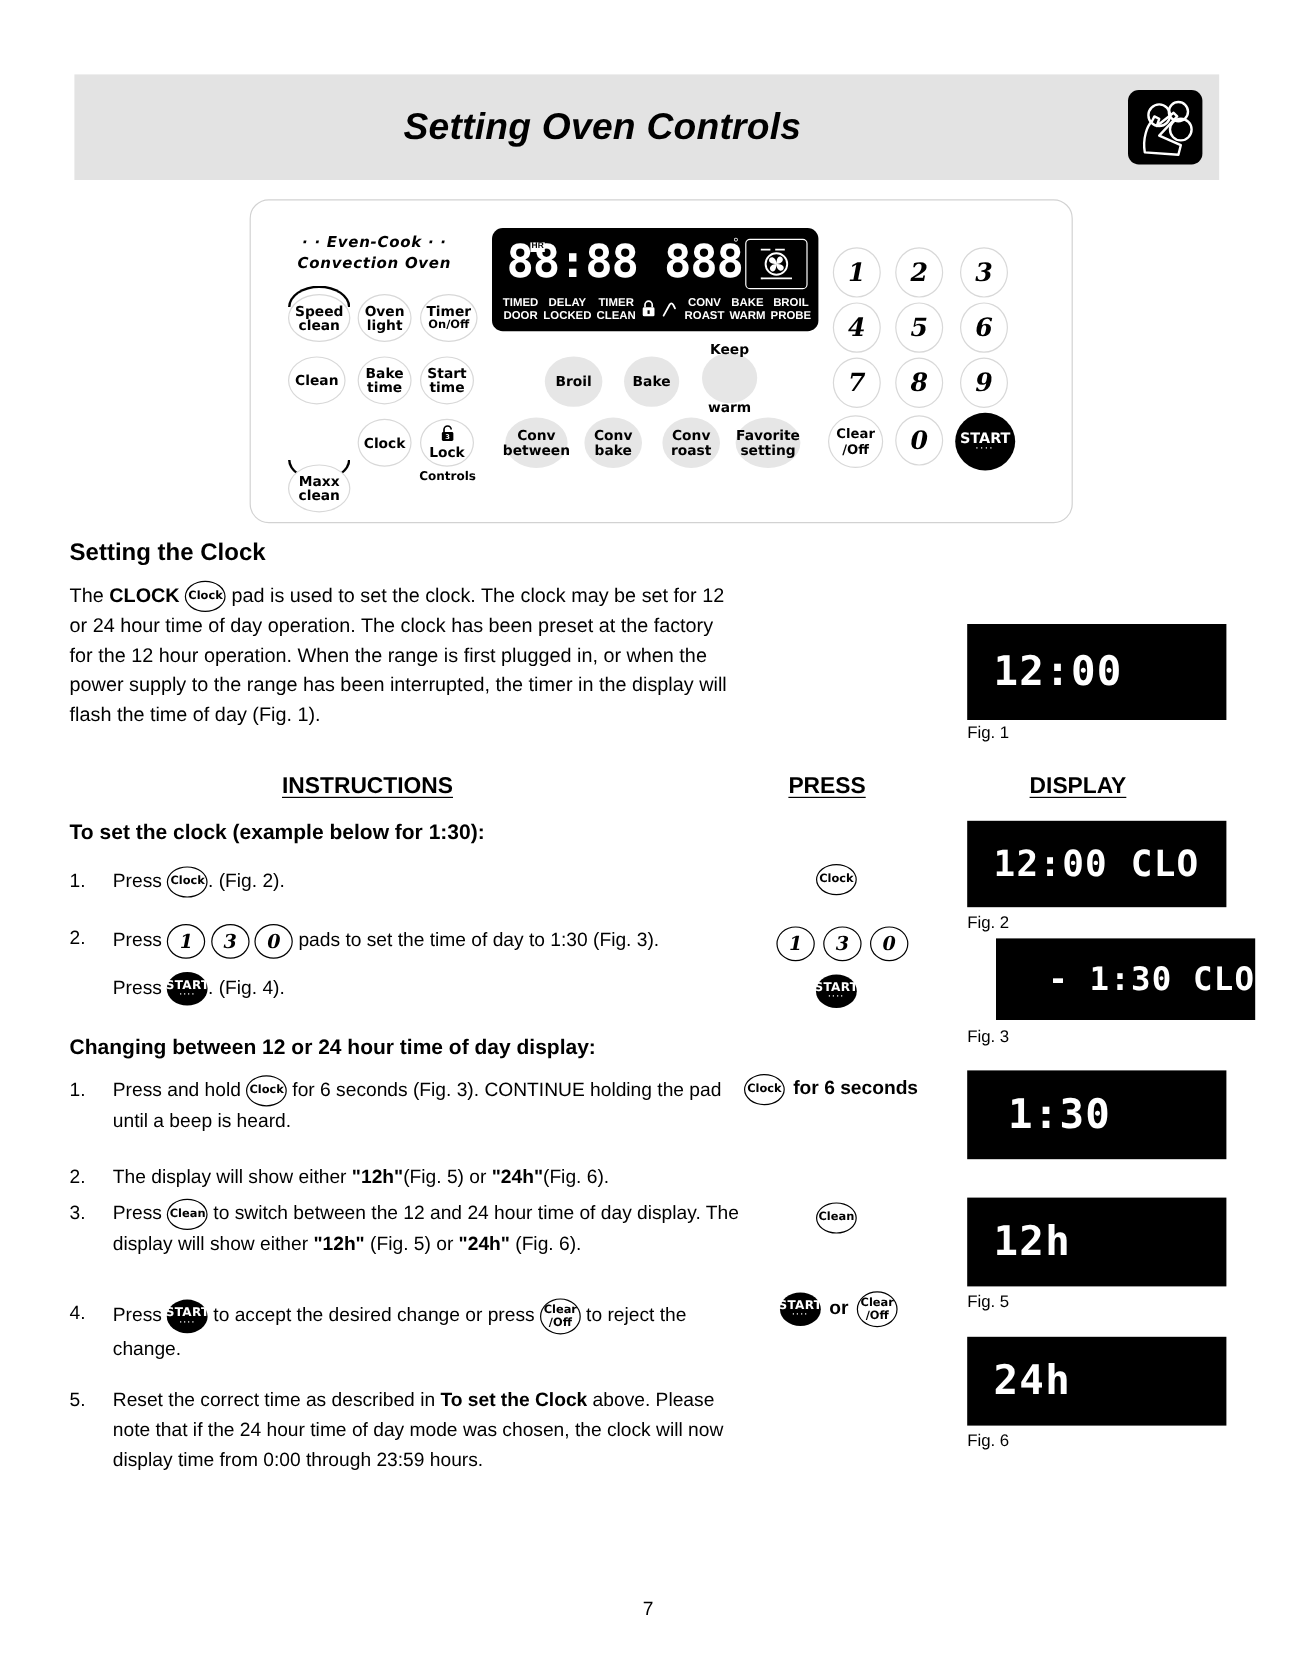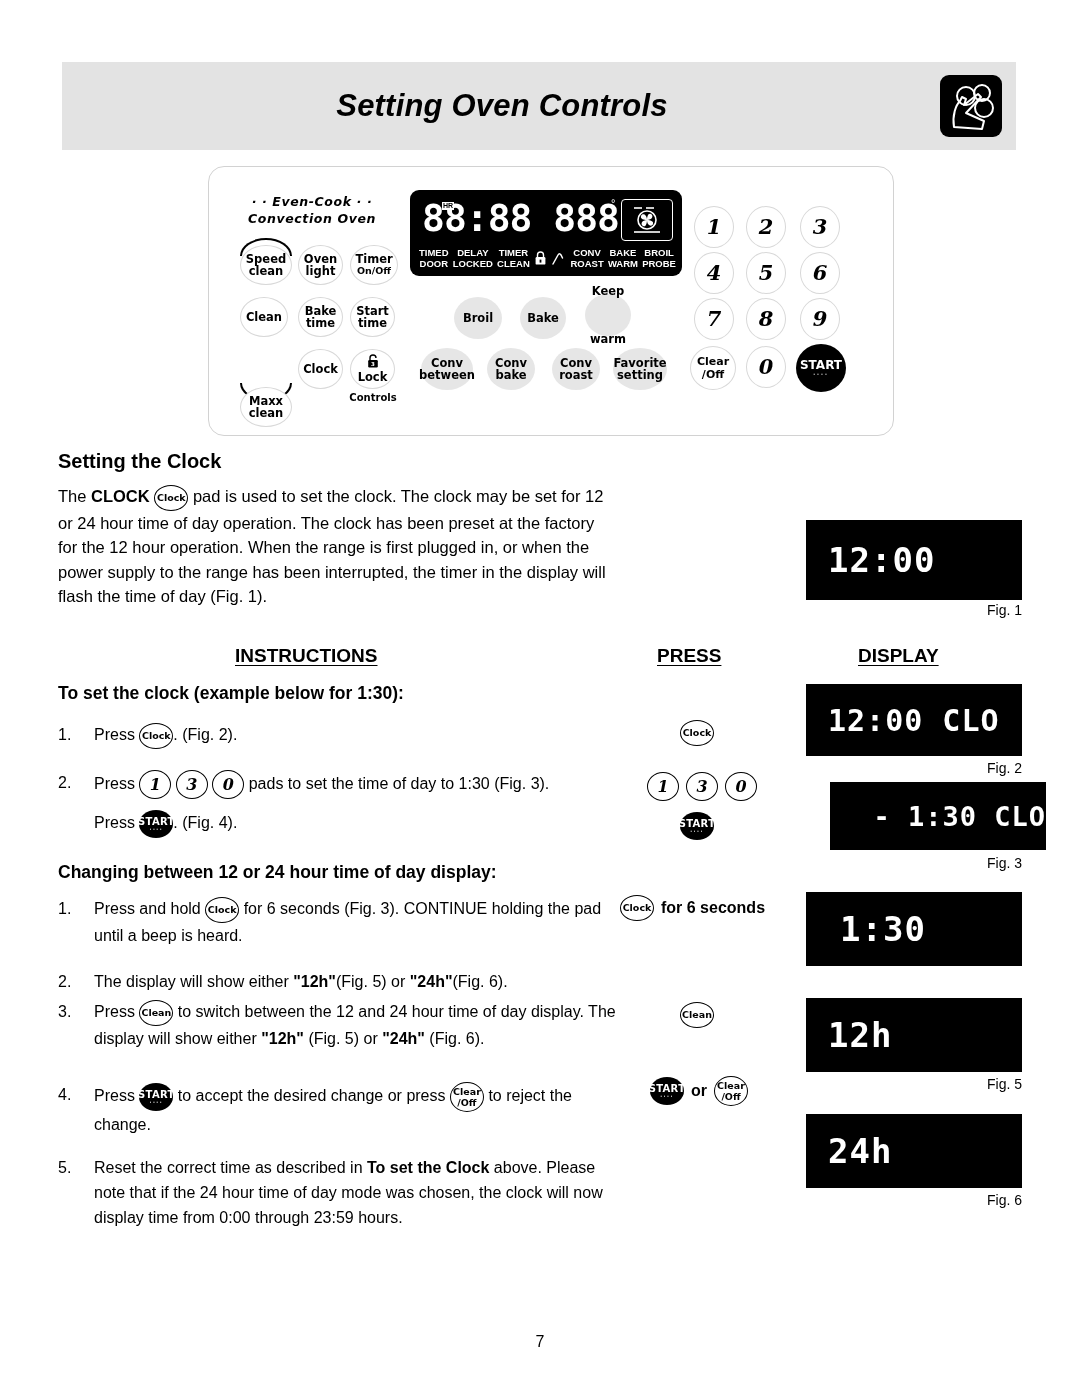--- a/index.html
+++ b/index.html
@@ -243,21 +243,21 @@
   .figtext {
     font-family: "DejaVu Sans Mono", monospace;
     color: #fff;
     font-weight: bold;
     letter-spacing: 1px;
     padding-left: 22px;
   }
   .figcap {
     position: absolute;
     font-size: 14px;
-    text-align: right;
+    text-align: left;
   }
 
   .press-item { position: absolute; display: flex; align-items: center; gap: 7px; }
   .press-note { font-size: 16px; font-weight: bold; }
 
   .page-num {
     position: absolute;
     left: 0; right: 0;
     top: 1333px;
     text-align: center;

